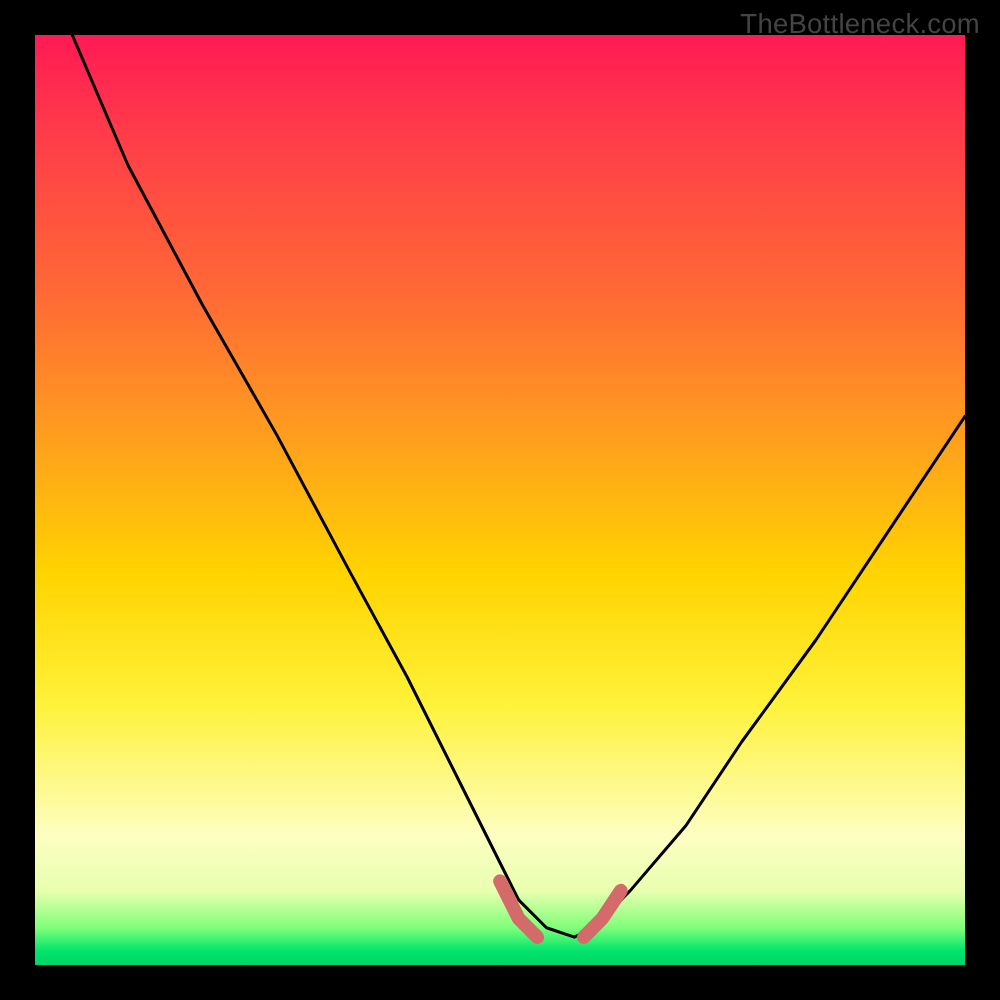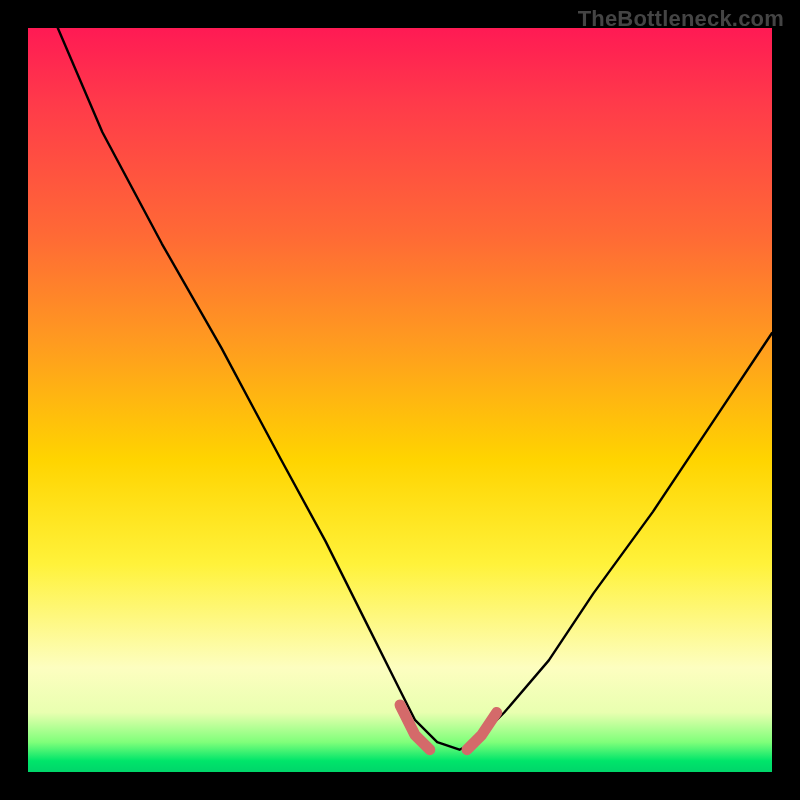--- a/index.html
+++ b/index.html
@@ -15,21 +15,21 @@
     position: relative;
     width: 800px;
     height: 800px;
   }
   .watermark {
     position: absolute;
     top: 6px;
     right: 16px;
     color: #444444;
     font-size: 22px;
-    font-weight: 700;
+    font-weight: 400;
     letter-spacing: 0.2px;
     z-index: 30;
     user-select: none;
   }
   .plot-frame {
     position: absolute;
     left: 28px;
     top: 28px;
     width: 744px;
     height: 744px;

